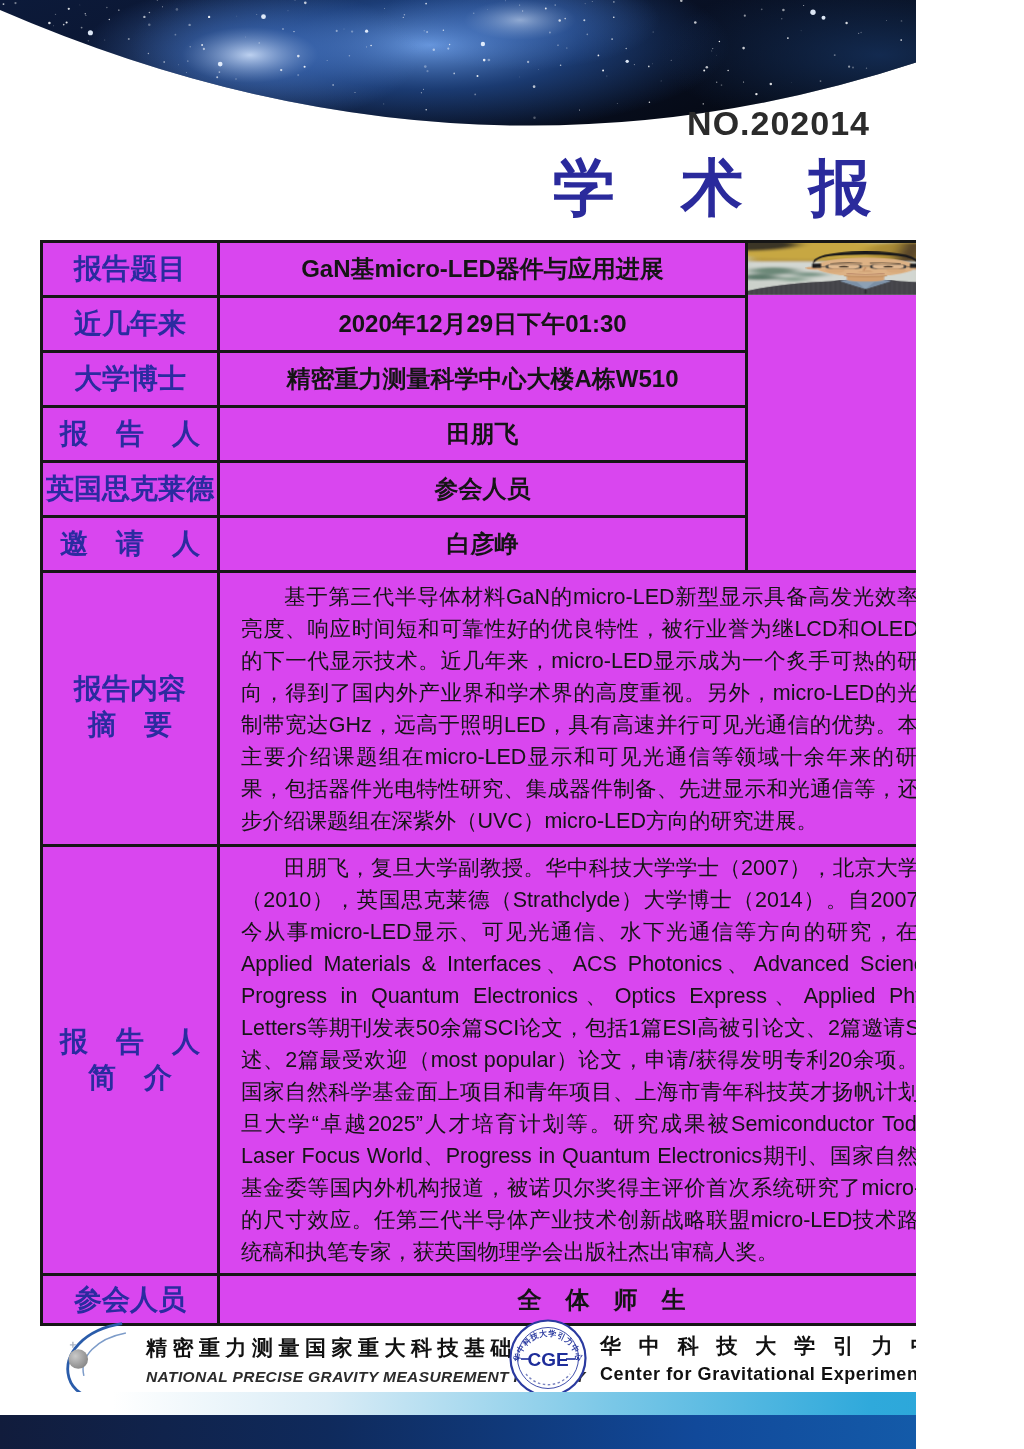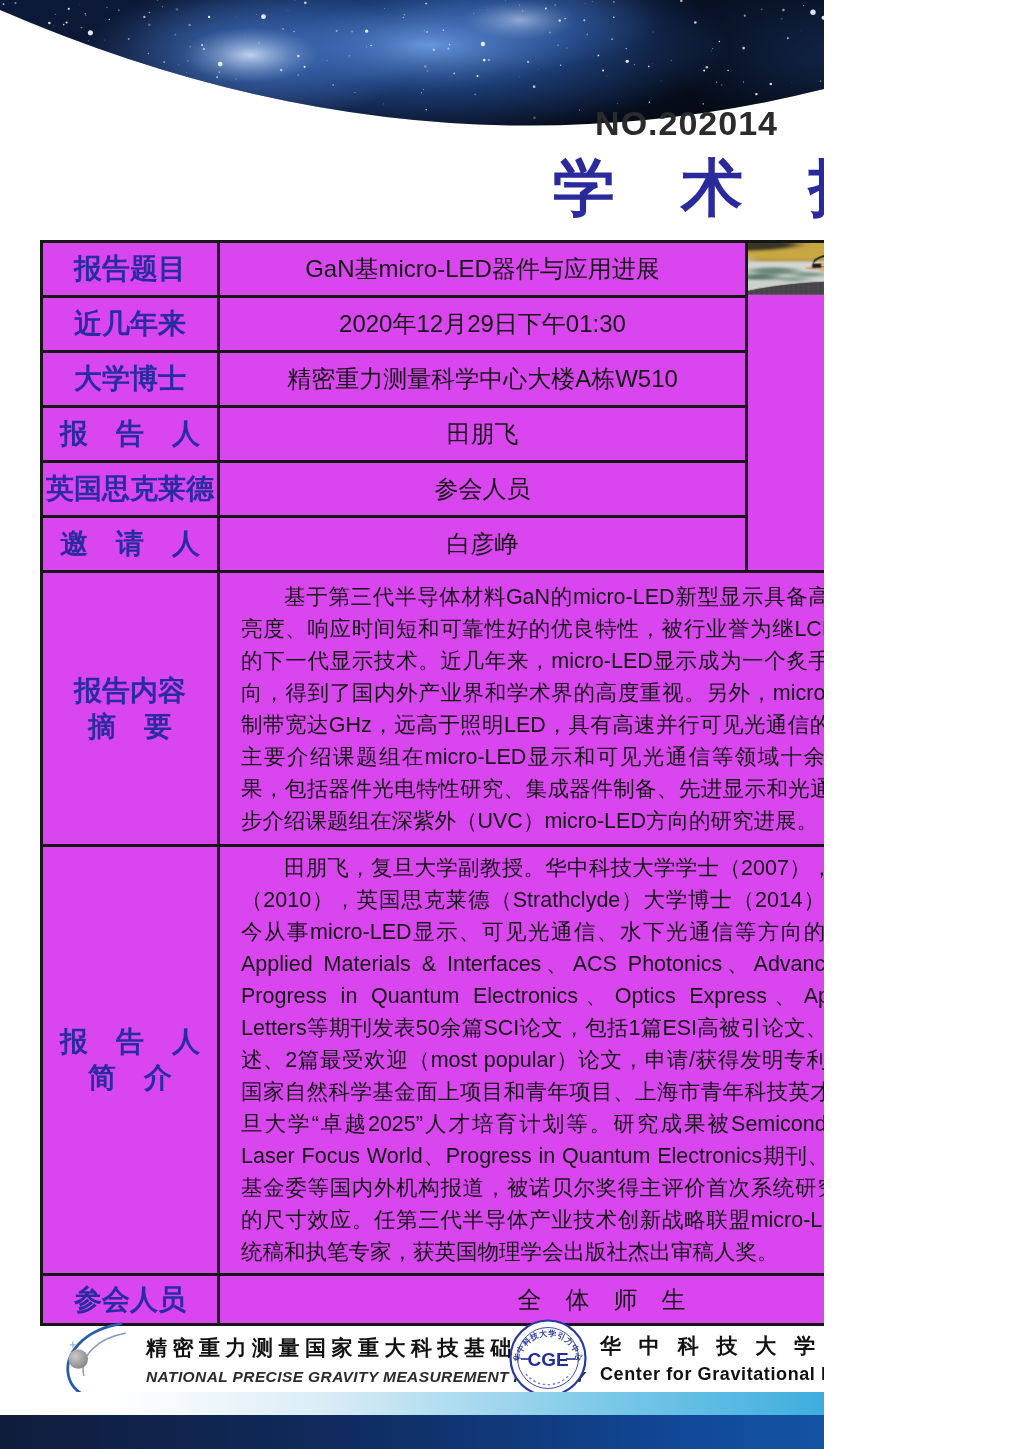--- a/index.html
+++ b/index.html
@@ -1,41 +1,41 @@
 <!DOCTYPE html>
 <html><head>
 <meta charset="utf-8">
 <style>
   * { margin:0; padding:0; box-sizing:border-box; }
   html,body { background:#fff; }
   .poster {
-    position:relative; width:824px; height:1449px; background:#ffffff;
+    position:relative; width:916px; height:1449px; background:#ffffff;
     overflow:hidden; font-family:"Liberation Sans", sans-serif;
   }
   
   .sky { position:absolute; left:0; top:0; width:1024px; height:150px; display:block; }
   
   .issue-no {
     position:absolute; top:104px; right:46px; font-size:34px; font-weight:bold;
     color:#2b2b2b; letter-spacing:1px;
   }
   .poster-title {
     position:absolute; top:146px; left:16px; width:985px; text-align:right;
     font-size:62px; font-weight:bold; color:#2A2A9C; letter-spacing:2px;
   }
   
   table.info {
     position:absolute; left:40px; top:240px; width:943px;
     border-collapse:collapse; table-layout:fixed; background:#d946ef;
   }
   table.info td { border:3px solid #161616; overflow:hidden; }
   td.lbl { color:#2B2BA0; font-weight:bold; font-size:28px; text-align:center; vertical-align:middle; line-height:36px; }
-  td.val { font-weight:normal; font-size:24px; text-align:center; vertical-align:middle; color:#151515; }
+  td.val { font-weight:bold; font-size:24px; text-align:center; vertical-align:middle; color:#151515; }
   tr.r td { height:55px; }
-  td.abs-cell { height:274px; vertical-align:middle; }
+  td.abs-cell { height:274px; vertical-align:middle;font-family:Liberation Mono, monospace; }
   td.bio-cell { height:395px; vertical-align:middle; }
   tr.att td { height:50px; }
   .para {
     font-weight:normal; font-size:21.5px; line-height:32px; text-align:justify;
     color:#151515; padding:5px 20px 5px 21px; text-indent:43px;
   }
   td.photo-cell { padding:0; vertical-align:top; }
   td.photo-cell svg { display:block; width:100%; height:100%; }
   
   .footer-left { position:absolute; left:54px; top:1318px; display:flex; align-items:center; }

